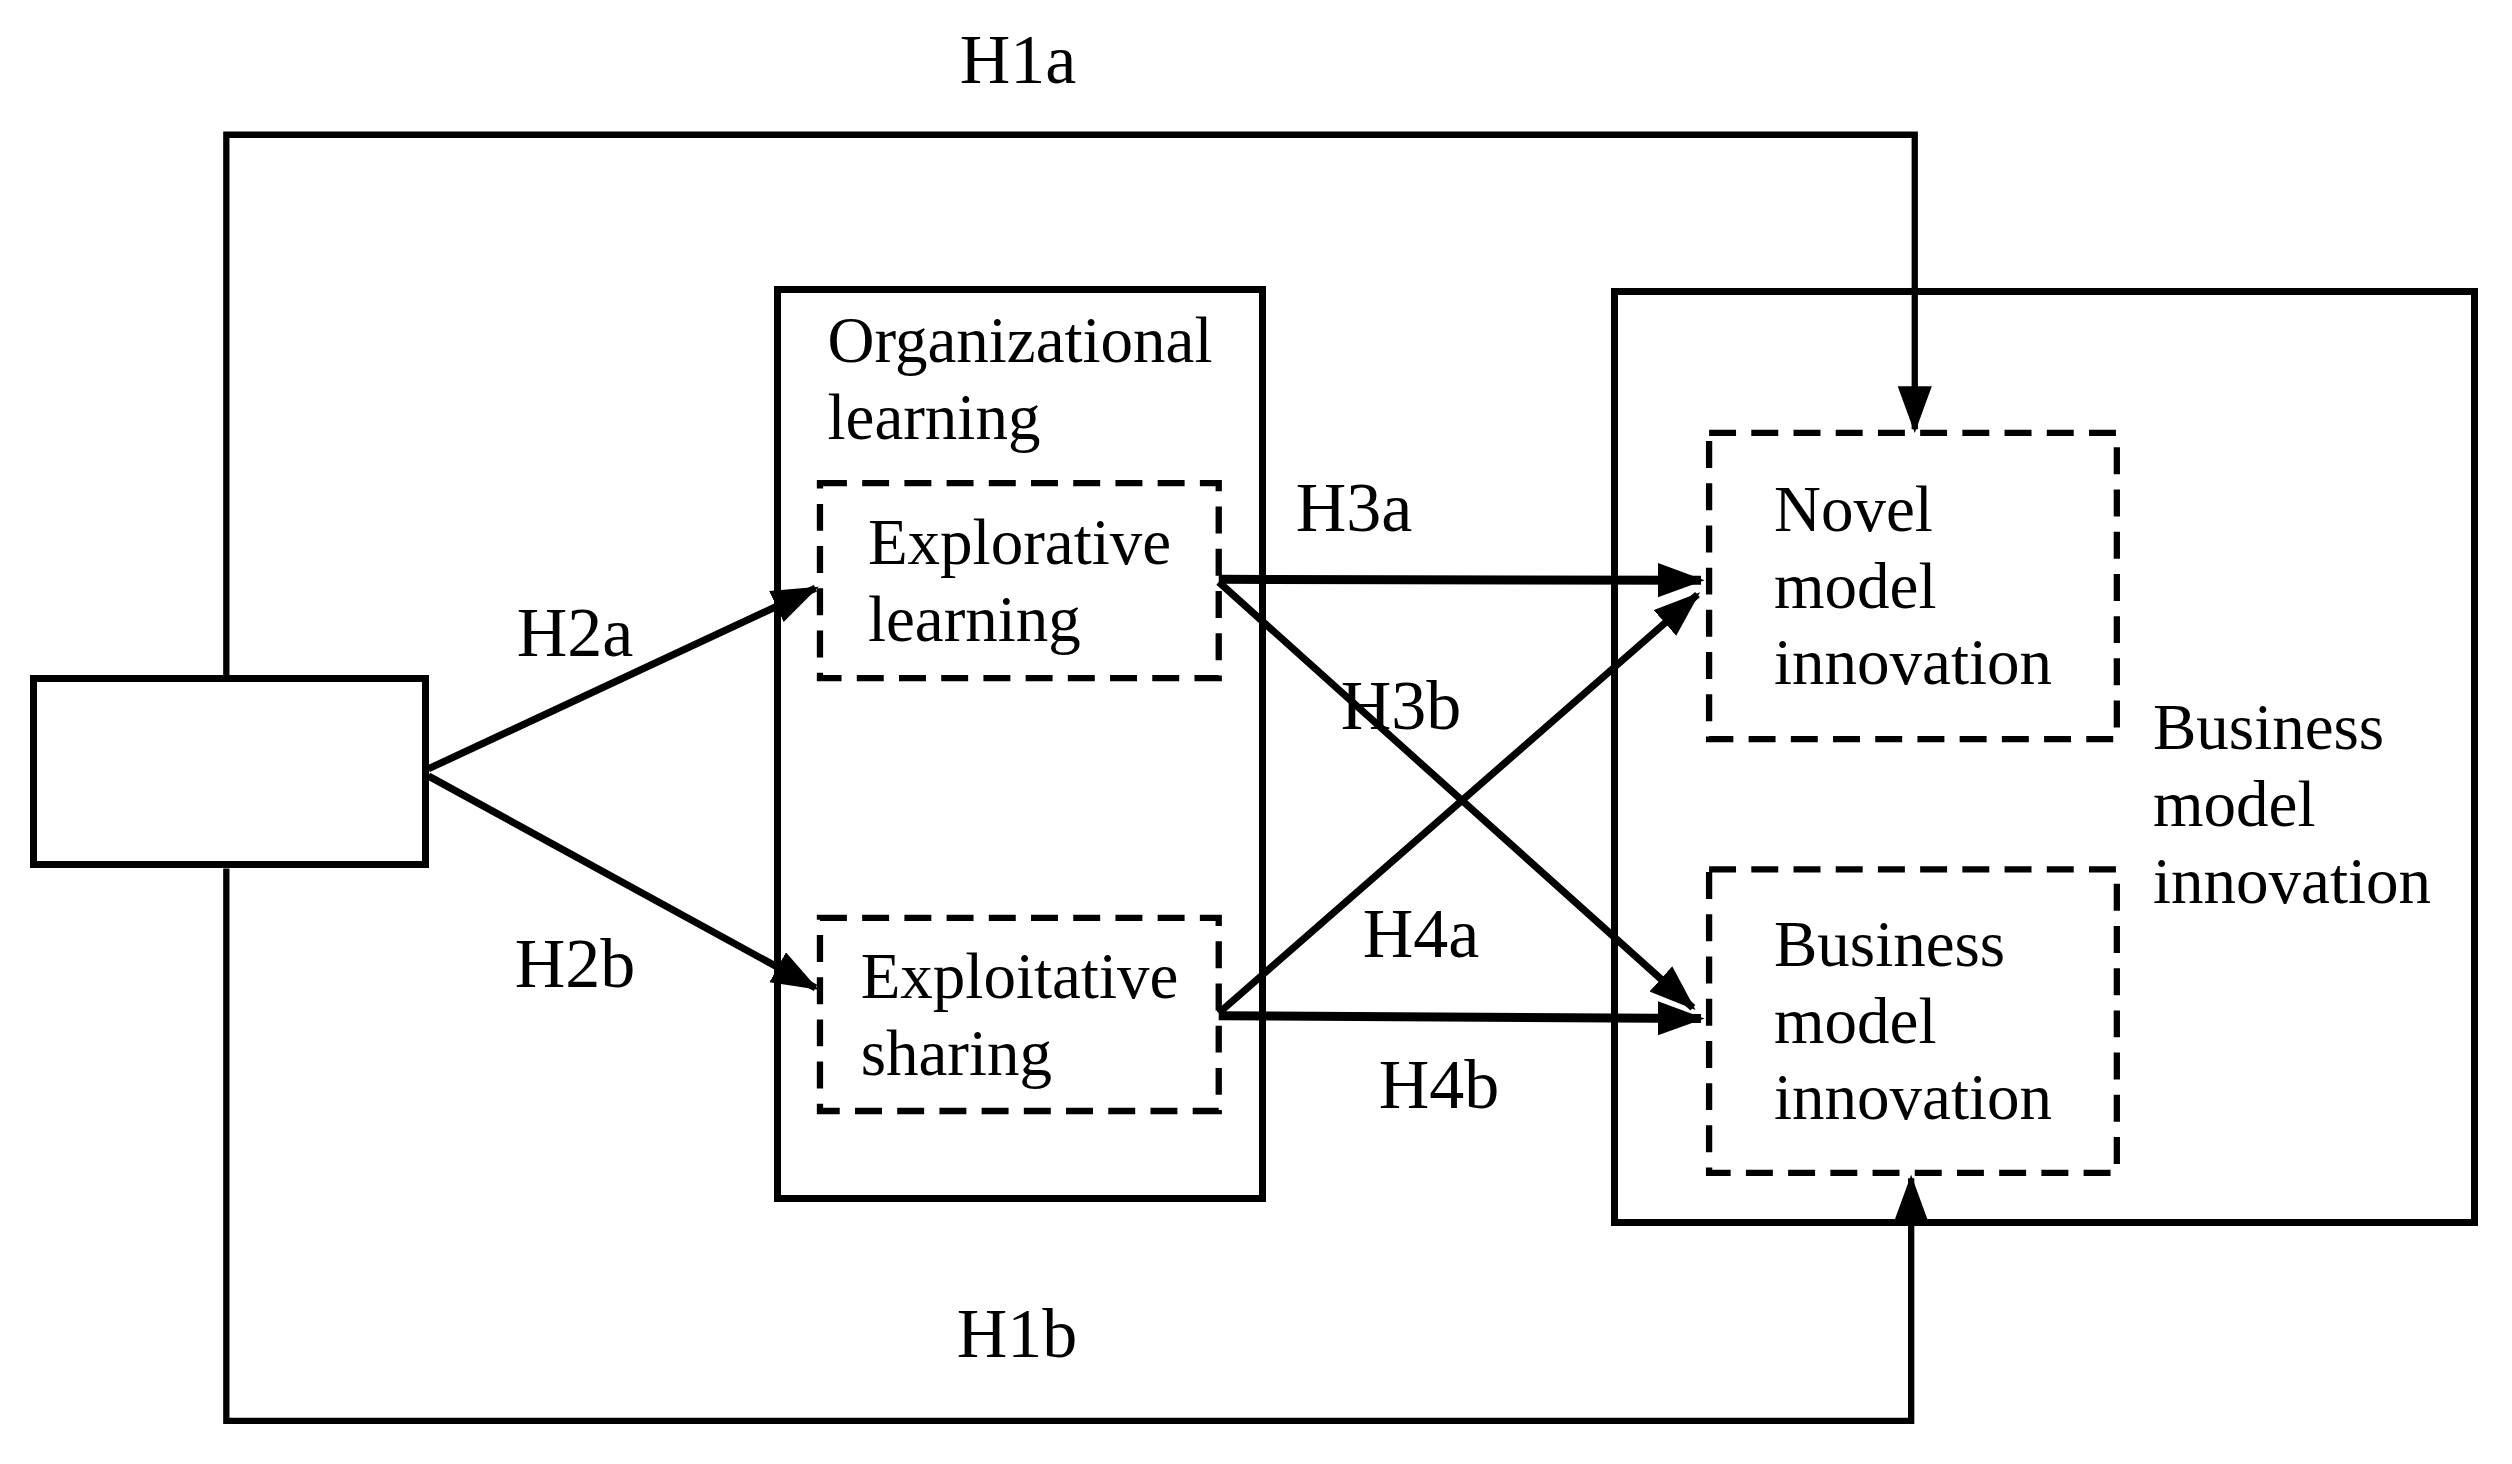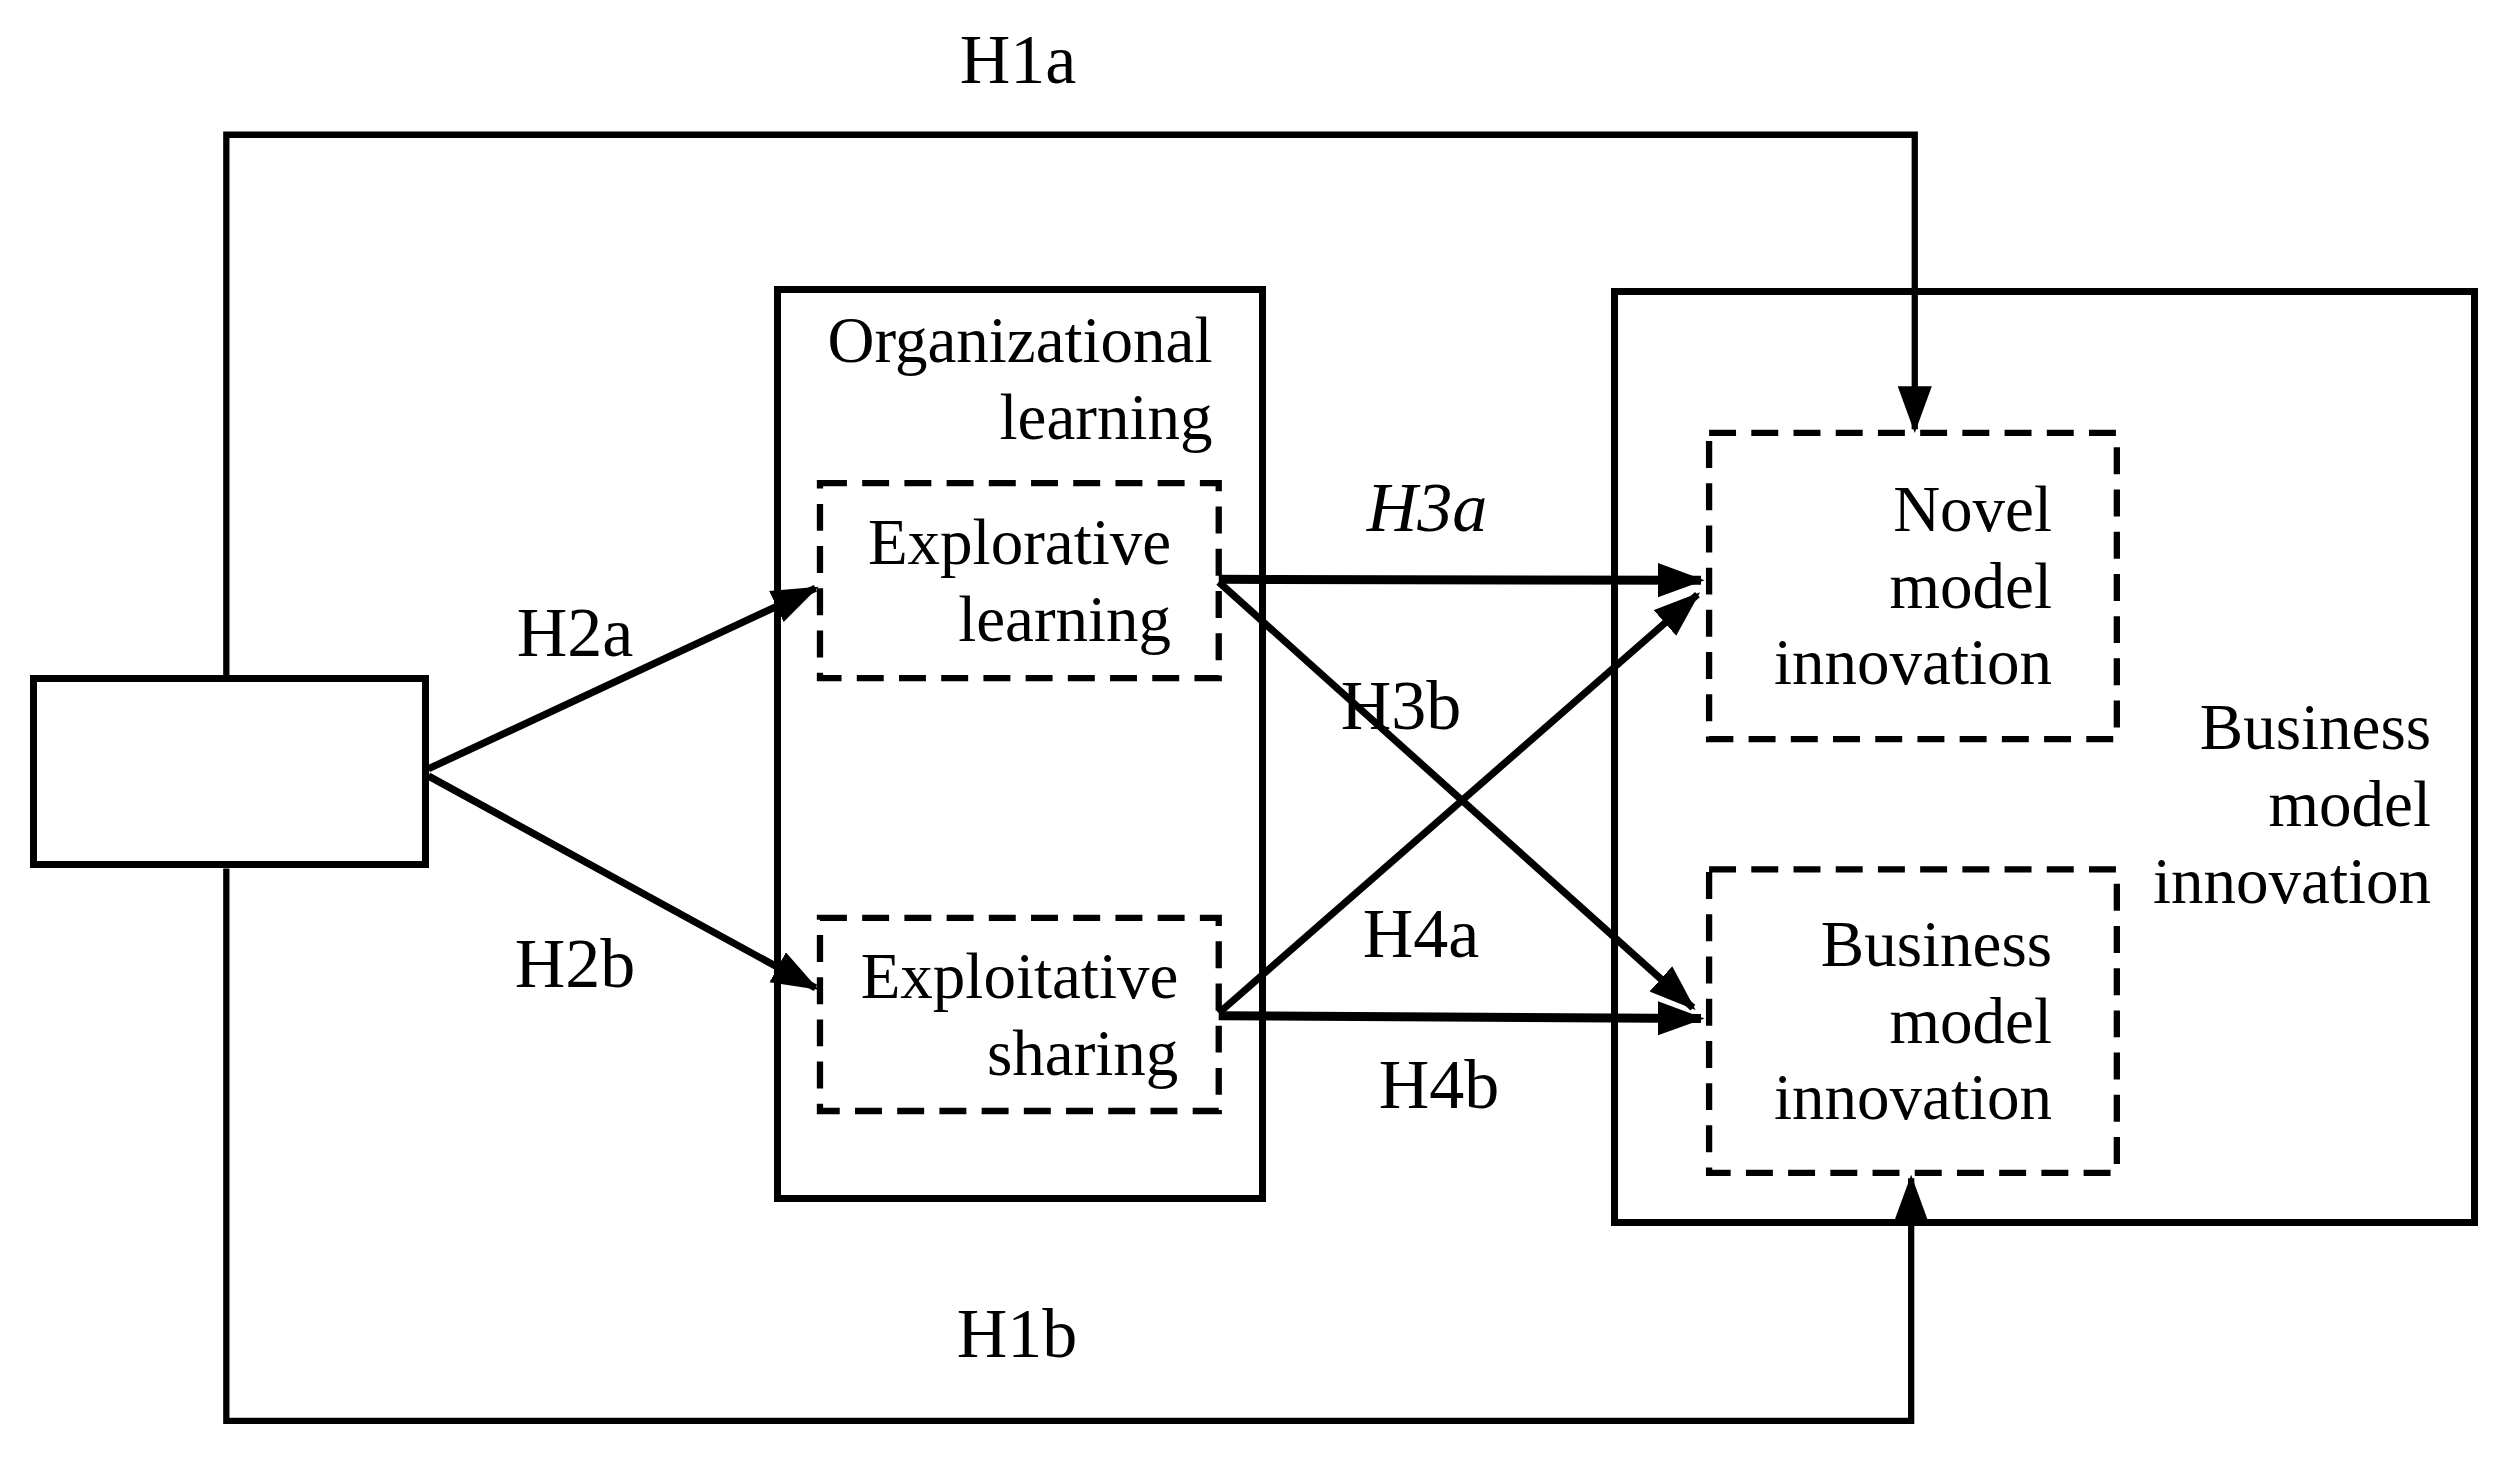--- a/index.html
+++ b/index.html
@@ -4,41 +4,41 @@
 <style>
   html,body{margin:0;padding:0;background:#ffffff;}
   #canvas{
     position:relative;width:2512px;height:1464px;background:#ffffff;
     font-family:"Liberation Serif","DejaVu Serif",serif;color:#000;overflow:hidden;
   }
   .edges{position:absolute;left:0;top:0;width:2512px;height:1464px;}
   .box{position:absolute;box-sizing:border-box;border:7.2px solid #000;background:transparent;}
   .node-label{
     position:absolute;display:flex;align-items:center;justify-content:center;
-    text-align:right;white-space:pre-line;font-size:65px;line-height:1.18;
+    text-align:left;white-space:pre-line;font-size:65px;line-height:1.18;
   }
   .hyp{
     position:absolute;transform:translate(-50%,-50%);
     font-size:70px;line-height:1;white-space:nowrap;
   }
   
   #knowledge-box{left:30px;top:675px;width:399px;height:193px;}
   #org-box{left:774px;top:286px;width:492px;height:916px;}
   #business-box{left:1611px;top:288px;width:867px;height:938px;}
   #knowledge-label{left:37px;top:683px;width:384px;height:179px;}
   #org-title{left:781px;top:296px;width:478px;height:166px;}
   #explorative-label{left:820px;top:483px;width:399px;height:195px;}
   #exploitative-label{left:820px;top:918px;width:399px;height:193px;}
   #novel-label{left:1709px;top:433px;width:408px;height:306px;}
   #efficient-label{left:1709px;top:869px;width:408px;height:304px;}
   #business-label{left:2117px;top:683px;width:350px;height:243px;}
   #hyp-h1a{left:1018px;top:60px;}
   #hyp-h2a{left:575px;top:633px;}
   #hyp-h2b{left:575px;top:964px;}
-  #hyp-h3a{left:1427px;top:508px;font-style:italic;}
+  #hyp-h3a{left:1354px;top:508px;}
   #hyp-h3b{left:1401px;top:706px;}
   #hyp-h4a{left:1421px;top:934px;}
   #hyp-h4b{left:1439px;top:1085px;}
   #hyp-h1b{left:1017px;top:1334px;}
 </style>
 </head>
 <body>
 
 <div id="canvas">
 

